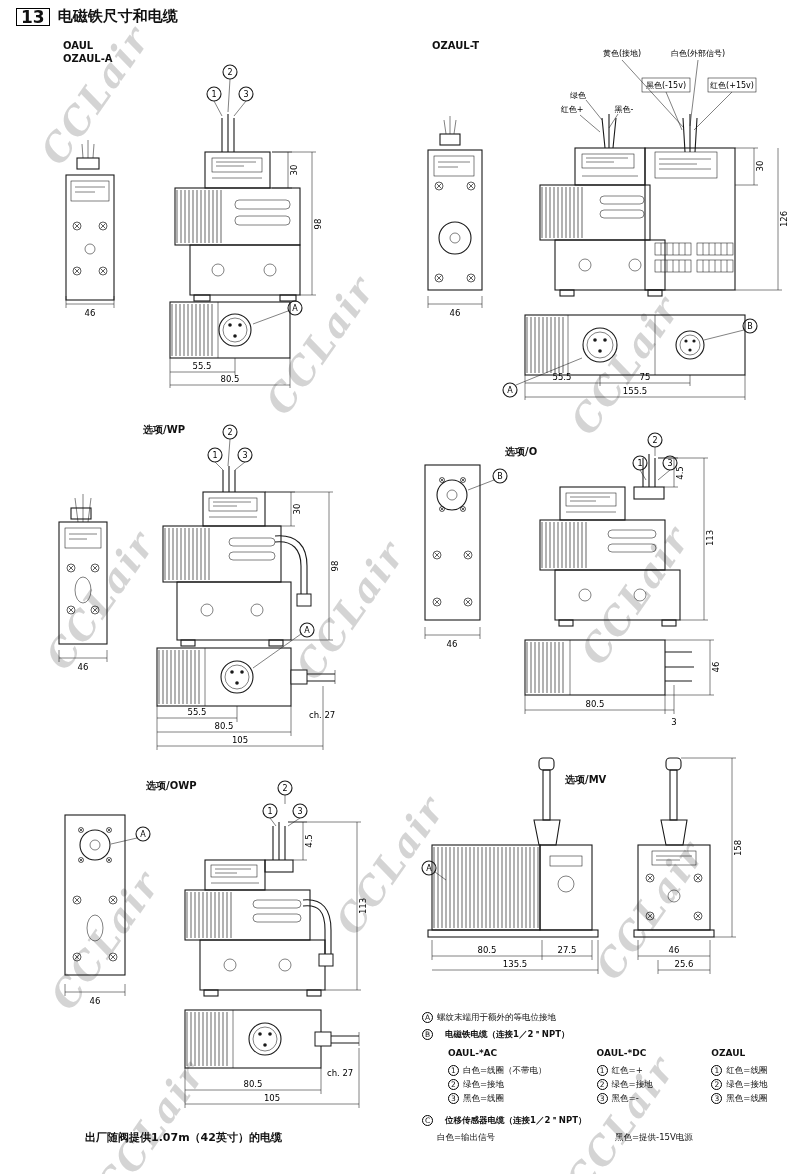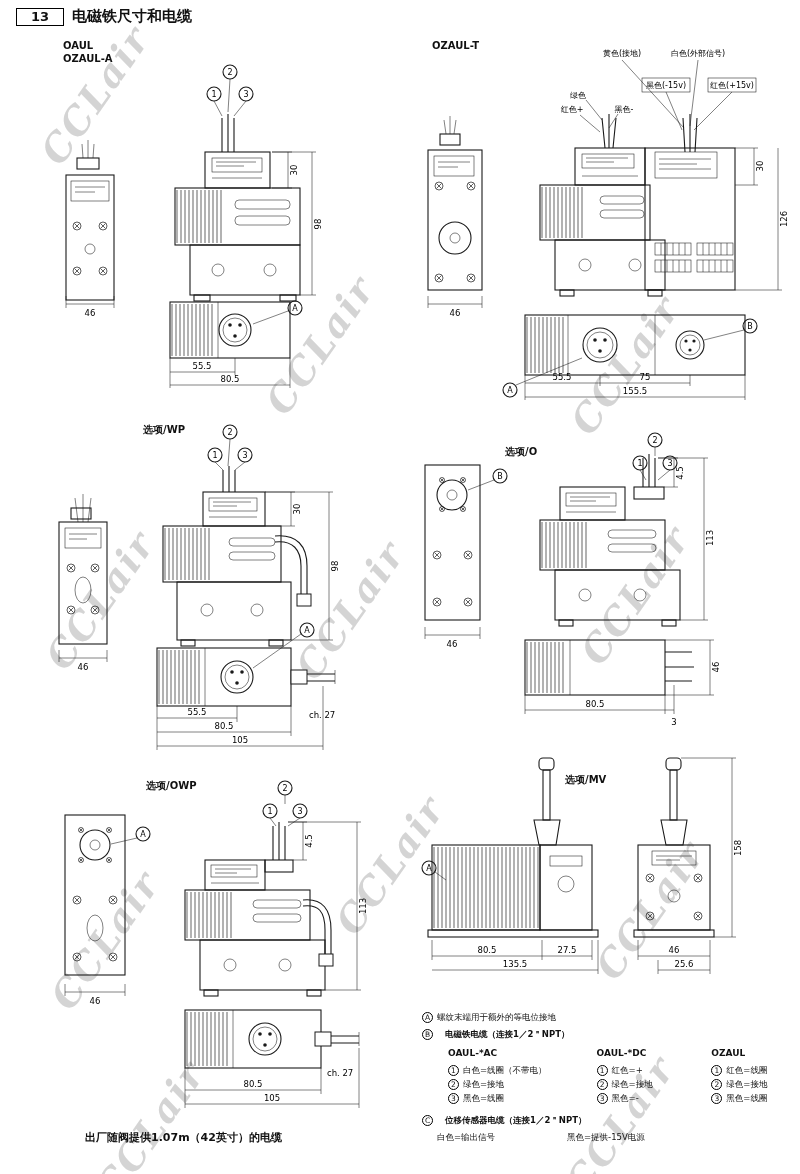--- a/index.html
+++ b/index.html
@@ -6,22 +6,22 @@
   html,body { background:#e8e8e8; }
   body { width:800px; }
   .page { position:relative; width:800px; height:1174px; background:#fff; overflow:hidden;
           font-family:"DejaVu Sans", sans-serif; color:#111; }
   
   .wm { position:absolute; font:italic 700 38px "DejaVu Serif", serif; color:#9b9b9b;
         opacity:.42; letter-spacing:2px; transform:translate(-50%,-50%) rotate(-55deg);
         white-space:nowrap; pointer-events:none; }
   
   .hdr { position:absolute; left:16px; top:7px; display:flex; align-items:center; gap:8px; }
-  .pagenum-box { display:inline-block; border:1.6px solid #000; padding:0 14px; font-weight:bold;
-                 font-size:13px; line-height:16px; }
+  .pagenum-box { display:inline-block; border:1.6px solid #000; padding:0 4px; font-weight:bold;
+                 font-size:17px; line-height:16px; }
   .page-title { font-weight:bold; font-size:15px; }
   
   .fig-title { position:absolute; font-weight:bold; font-size:10px; line-height:1.25; }
   
   svg.fig { position:absolute; overflow:visible; }
   .ln { fill:none; stroke:#1a1a1a; stroke-width:1.1; }
   .th { fill:none; stroke:#1a1a1a; stroke-width:0.55; }
   .dk { fill:#1a1a1a; stroke:none; }
   .wh { fill:#fff; stroke:#1a1a1a; stroke-width:1; }
   svg text { font-family:"DejaVu Sans", sans-serif; }
@@ -34,21 +34,21 @@
   
   .notes { position:absolute; left:422px; top:1012px; width:374px; font-size:8.5px; line-height:1.3; }
   .note-line { margin-bottom:6px; display:flex; align-items:flex-start; gap:4px; }
   .bold { font-weight:bold;margin-left:8px; }
   .cnum { display:inline-block; flex:none; width:11px; height:11px; border:1px solid #000;
           border-radius:50%; font-size:7.5px; line-height:10px; text-align:center; }
   .note-cols { display:flex; margin:8px 0 8px 26px; }
   .nhead { font-weight:bold; font-size:9px; margin-bottom:5px; }
   .nrow  { margin-bottom:3px; display:flex; gap:4px; align-items:flex-start; }
   .crow  { margin:0 0 3px 15px; display:flex; }
-  .crow .c1col { display:inline-block; width:130px; }
+  .crow .c1col { display:inline-block; width:178px; }
   .footer { position:absolute; left:85px; top:1130px; font-weight:bold; font-size:11px; }
 </style>
 </head>
 <body>
 
 <div class="page">
 
   <div class="wm" style="left:95px;top:95px">CCLair</div>
   <div class="wm" style="left:320px;top:345px">CCLair</div>
   <div class="wm" style="left:625px;top:365px">CCLair</div>

